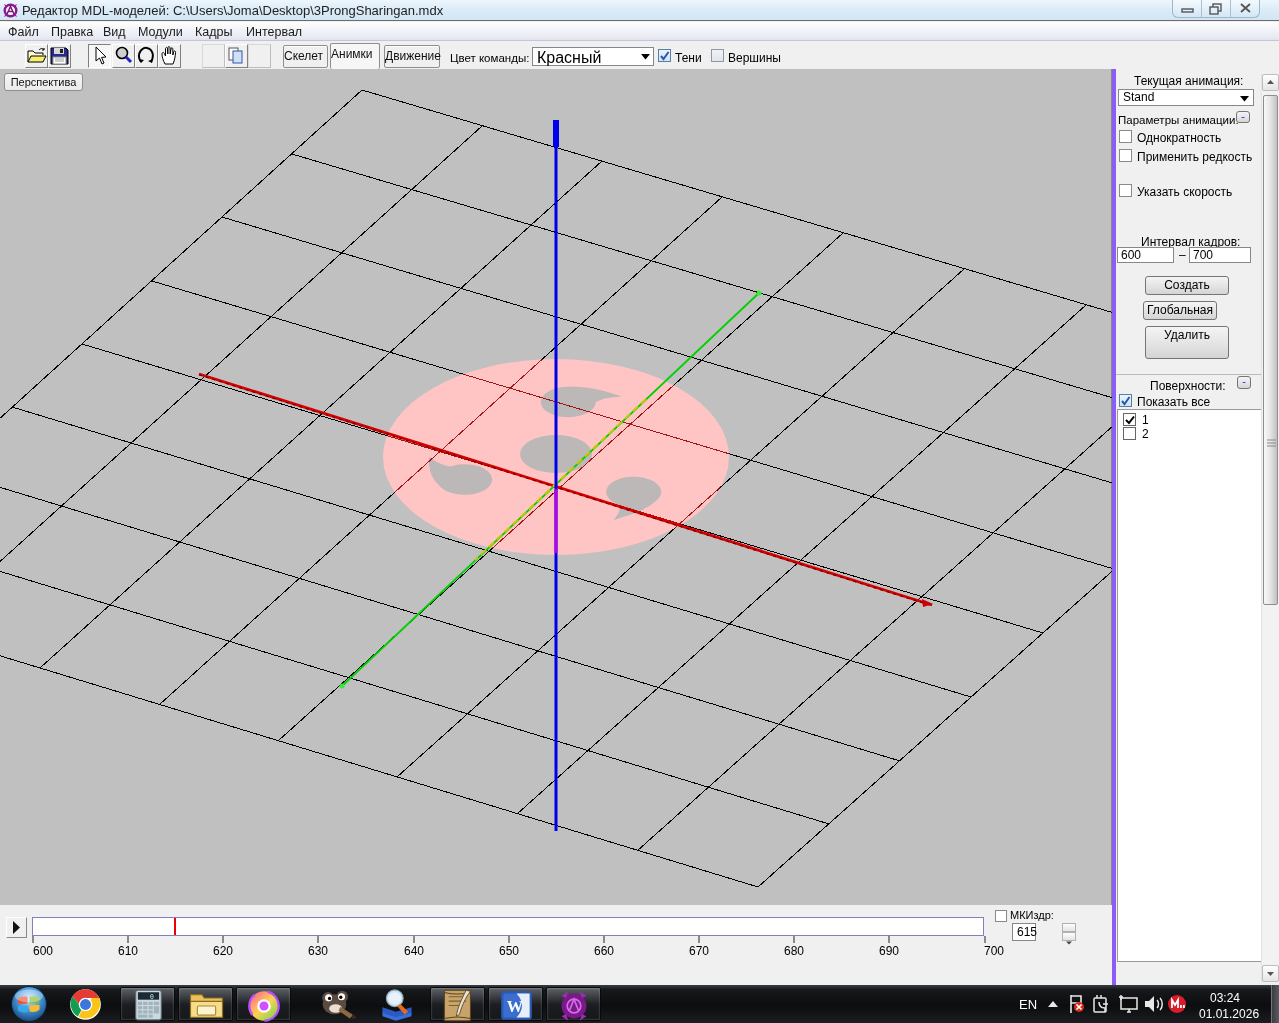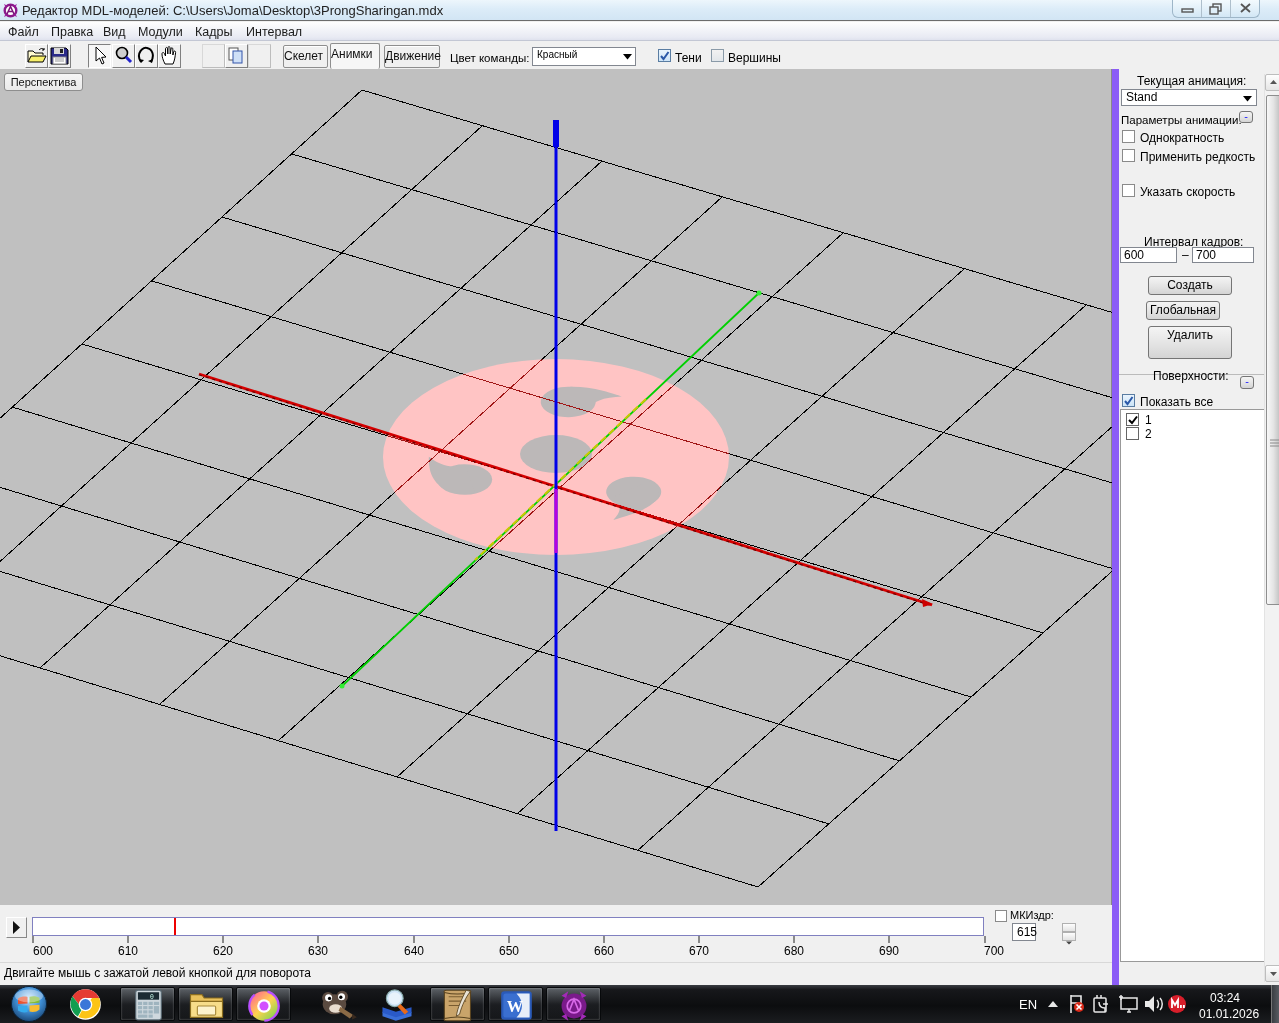--- a/index.html
+++ b/index.html
@@ -22,21 +22,21 @@
 .tbtn{position:absolute;top:2px;width:23px;height:24px;background:#f0f0f0;
  border-top:1px solid #fff;border-left:1px solid #fff;border-right:1px solid #808080;border-bottom:1px solid #808080;}
 .tsel{background:#f6f6f6;border-top:1px solid #808080;border-left:1px solid #808080;border-right:1px solid #fff;border-bottom:1px solid #fff;}
 .modebtn{position:absolute;top:3px;height:23px;background:#f0f0f0;border:1px solid #8e8e8e;border-radius:2px;
  font-size:12px;color:#111;text-align:left;line-height:21px;box-shadow:inset 0 1px 0 #fff;}
 
 #vp{position:absolute;left:0;top:69px;width:1112px;height:836px;background:#c0c0c0;border-right:1px solid #888;}
 #persp{position:absolute;left:4px;top:4px;width:79px;height:18px;background:linear-gradient(180deg,#f6f6f6,#eaeaea);
  border:1px solid #8e8e8e;border-radius:3px;font-size:11px;text-align:center;line-height:16px;color:#111;}
 
-#rpanel{position:absolute;left:1112px;top:69px;width:167px;height:916px;background:#f0f0f0;font-size:12px;color:#000;border-left:7px solid #8b5cf6;z-index:3;}
+#rpanel{position:absolute;left:1112px;top:69px;width:167px;height:916px;background:#f0f0f0;font-size:12px;color:#000;border-left:4px solid #8b5cf6;z-index:3;}
 .rlabel{position:absolute;font-size:12px;color:#000;}
 .combo{position:absolute;background:#fff;border:1px solid #828790;}
 .cb{position:absolute;width:13px;height:13px;background:#fff;border:1px solid #8a8a8a;}
 .win7btn{position:absolute;background:linear-gradient(180deg,#f4f4f4,#e2e2e2 60%,#d4d4d4);
  border:1px solid #757575;border-radius:3px;font-size:12px;text-align:center;color:#000;}
 
 #timeline{position:absolute;left:0;top:905px;width:1113px;height:57px;background:#f0f0f0;}
 #status{position:absolute;left:0;top:962px;width:1279px;height:23px;background:#f0f0f0;border-top:1px solid #d8d8d8;
  font-size:12px;color:#000;padding:3px 0 0 4px;}
 
@@ -119,21 +119,21 @@
   <svg width="21" height="22" viewBox="0 0 21 22">
           <rect x="3" y="3" width="9" height="12" fill="#fff" stroke="#555"></rect>
           <rect x="7" y="6" width="9" height="12" fill="#cfe0f7" stroke="#3355aa"></rect>
         </svg></div>
  <div class="tbtn" style="left:248px;border-color:#d8d8d8 #bdbdbd #bdbdbd #d8d8d8"></div>
 
  <div class="modebtn" style="left:283px;width:45px">Скелет</div>
  <div class="modebtn" style="left:330px;width:50px;top:1px;height:26px;background:#f6f6f6;border-bottom:none;box-shadow:none">Анимки</div>
  <div class="modebtn" style="left:384px;width:56px">Движение</div>
  <div class="rlabel" style="left:450px;top:10px;position:absolute;font-size:11.5px">Цвет команды:</div>
- <div class="combo" style="left:532px;top:5px;width:104px;height:19px;font-size:10px;padding:1px 18px 0 4px">Красный
+ <div class="combo" style="left:532px;top:5px;width:122px;height:19px;font-size:16px;padding:1px 18px 0 4px">Красный
    <svg class="abs" style="right:3px;top:6px" width="9" height="6">
           <path d="M0 0 H9 L4.5 5.5 Z" fill="#000"></path>
         </svg></div>
  <div class="cb" style="left:658px;top:7px;background:linear-gradient(180deg,#e9f4fd,#cde4f7);border-color:#5a7da2"></div>
  <svg class="abs" style="left:659px;top:8px" width="12" height="12">
         <path d="M2 6 L4.5 9 L9.5 2" fill="none" stroke="#2b59a8" stroke-width="2"></path>
       </svg>
  <div class="rlabel" style="left:675px;top:9px">Тени</div>
  <div class="cb" style="left:711px;top:7px;background:linear-gradient(180deg,#f2f2f2,#e2e6ea);border-color:#8a9aa8"></div>
  <div class="rlabel" style="left:728px;top:9px">Вершины</div>
@@ -234,21 +234,21 @@
  <div class="cb" style="left:3px;top:115px"></div>
       <div class="rlabel" style="left:21px;top:116px">Указать скорость</div>
  <div class="rlabel" style="left:25px;top:166px">Интервал кадров:</div>
  <div class="combo" style="left:1px;top:178px;width:57px;height:16px;font-size:12px;padding:0 0 0 3px">600</div>
  <div class="rlabel" style="left:63px;top:179px">–</div>
  <div class="combo" style="left:73px;top:178px;width:62px;height:16px;font-size:12px;padding:0 0 0 3px">700</div>
  <div class="win7btn" style="left:29px;top:207px;width:84px;height:19px;line-height:17px">Создать</div>
  <div class="win7btn" style="left:27px;top:232px;width:74px;height:19px;line-height:17px">Глобальная</div>
  <div class="win7btn" style="left:29px;top:257px;width:84px;height:33px;line-height:17px">Удалить</div>
  <div class="abs" style="left:0;top:305px;width:146px;border-top:1px solid #bbb"></div>
- <div class="rlabel" style="left:34px;top:300px">Поверхности:</div>
+ <div class="rlabel" style="left:34px;top:310px">Поверхности:</div>
  <div class="win7btn" style="left:121px;top:307px;width:14px;height:13px;line-height:9px;font-size:11px;color:#1a1aff">-</div>
  <div class="cb" style="left:3px;top:325px;background:linear-gradient(180deg,#e9f4fd,#cde4f7);border-color:#5a7da2"></div>
  <svg class="abs" style="left:4px;top:326px" width="12" height="12">
         <path d="M2 6 L4.5 9 L9.5 2" fill="none" stroke="#2b59a8" stroke-width="2"></path>
       </svg>
  <div class="rlabel" style="left:21px;top:326px">Показать все</div>
  <div class="abs" style="left:1px;top:340px;width:144px;height:553px;background:#fff;border:1px solid #999;border-right:none">
    <div class="cb" style="left:5px;top:3px;border-color:#666"></div>
    <svg class="abs" style="left:6px;top:4px" width="12" height="12">
           <path d="M2 6 L5 9 L10 2.5" fill="none" stroke="#000" stroke-width="2"></path>
@@ -314,21 +314,20 @@
  <div class="combo" style="left:1012px;top:18px;width:24px;height:18px;font-size:12px;padding:1px 0 0 4px">615</div>
  <div class="abs" style="left:1062px;top:18px;width:14px;height:18px">
   <div class="abs" style="left:0;top:0;width:14px;height:9px;background:linear-gradient(180deg,#fdfdfd,#e3e3e3);border:1px solid #b0b0b0"><svg width="12" height="7">
             <path d="M3 4.5 L6 1.5 L9 4.5 Z" fill="#444"></path>
           </svg></div>
   <div class="abs" style="left:0;top:9px;width:14px;height:9px;background:linear-gradient(180deg,#fdfdfd,#e3e3e3);border:1px solid #b0b0b0"><svg width="12" height="7">
             <path d="M3 1.5 L6 4.5 L9 1.5 Z" fill="#444"></path>
           </svg></div>
  </div>
 </div>
-<div id="status">Двигайте мышь с зажатой левой кнопкой для поворота</div>
 <div id="taskbar">
  <svg class="abs" style="left:8px;top:0" width="42" height="38" viewBox="0 0 42 38">
   <defs>
           <radialGradient id="orb" cx="50%" cy="35%" r="70%">
    <stop offset="0%" stop-color="#cfe9fb"></stop>
             <stop offset="50%" stop-color="#3f8fd6"></stop>
             <stop offset="100%" stop-color="#173f6b"></stop>
           </radialGradient>
         </defs>
   <circle cx="21" cy="19" r="17.5" fill="url(#orb)" stroke="#0a2036"></circle>

